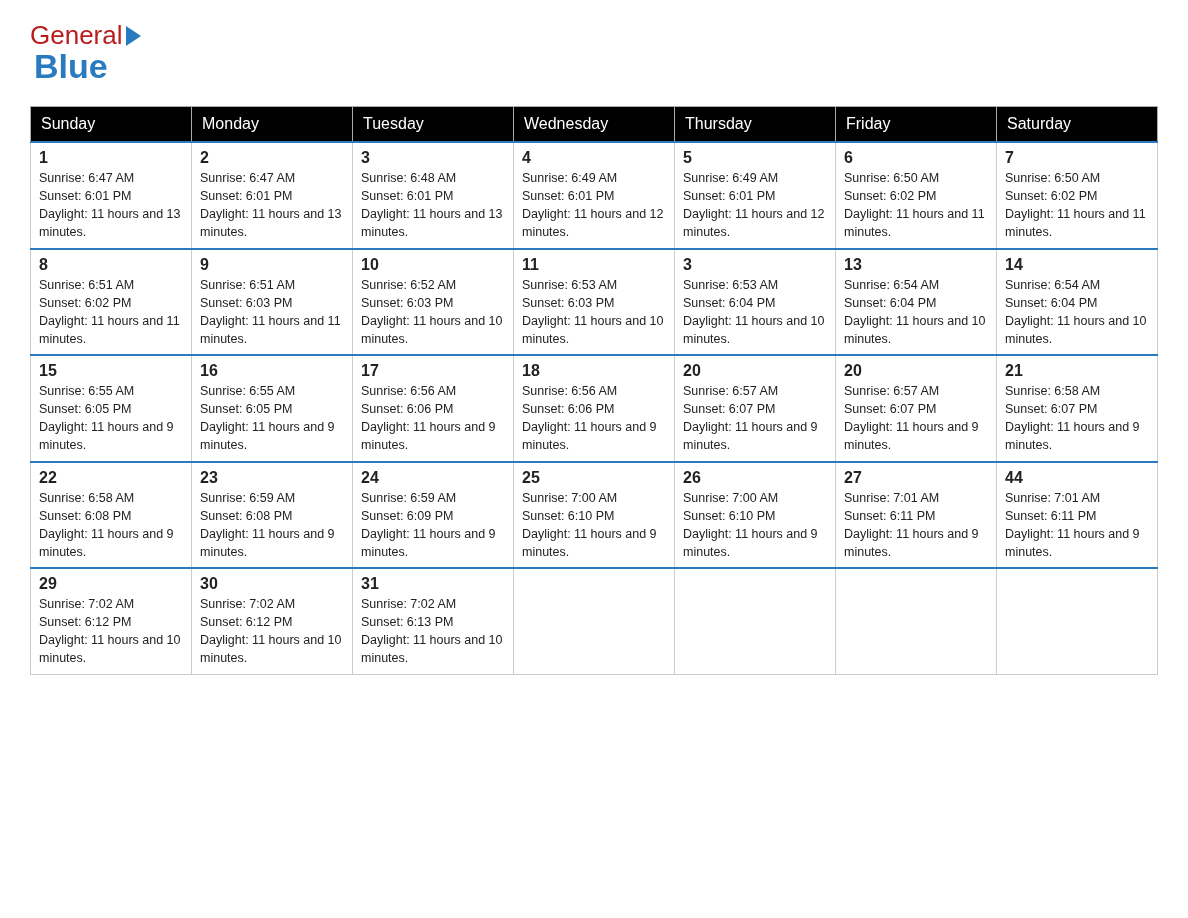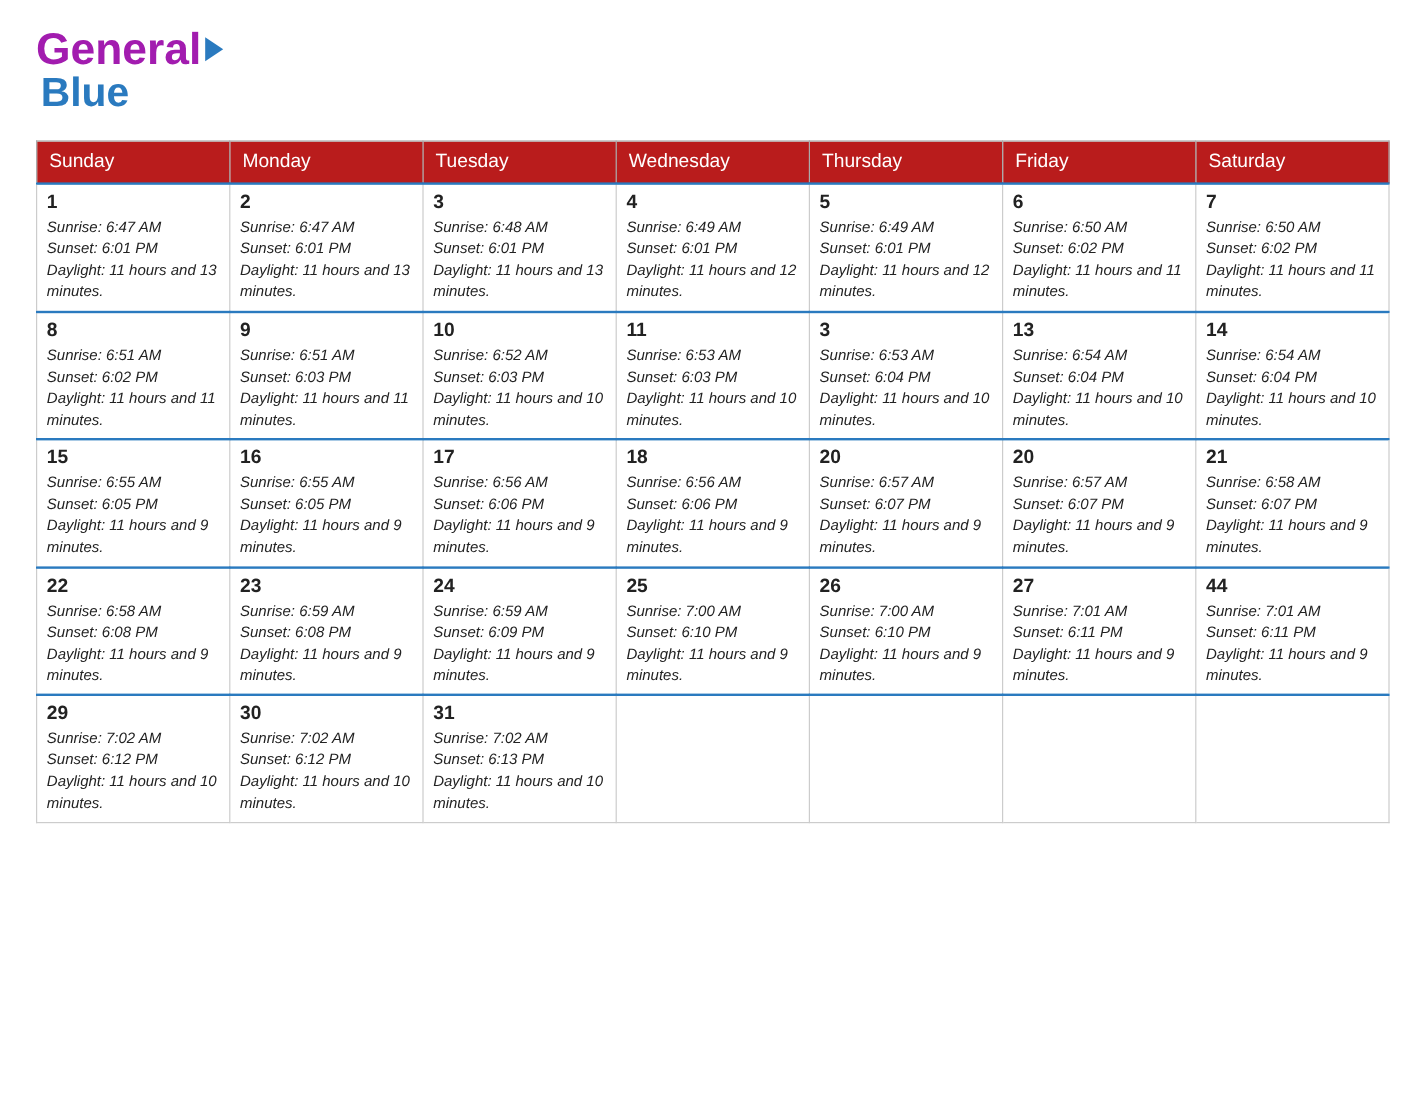--- a/index.html
+++ b/index.html
@@ -34,21 +34,21 @@
       font-size: 22px;
       color: #444;
       margin-top: 4px;
     }
     .calendar-table {
       width: 100%;
       border-collapse: collapse;
       border: 1px solid #aaa;
     }
     .calendar-table th {
-      background-color: #b91c1c;
+      background-color: #000000;
       color: #ffffff;
       text-align: left;
       padding: 8px 10px;
       font-size: 16px;
       font-weight: normal;
       border: 1px solid #aaa;
     }
     .calendar-table td {
       vertical-align: top;
       padding: 6px 8px;
@@ -69,33 +69,32 @@
     .day-number {
       font-size: 16px;
       font-weight: bold;
       display: block;
       margin-bottom: 2px;
     }
     .day-info {
       font-size: 12.5px;
       line-height: 1.45;
       color: #222;
-      font-style: italic;
     }
     .empty-cell {
       background: #fff;
     }
   </style>
 </head>
 <body>
 
 <div class="header-area">
   <div class="logo-area">
     <div style="display:flex; align-items:center; font-family: Arial, sans-serif;">
-      <span style="font-size:37px; font-weight:bold; color:#a21caf;">General</span>
+      <span style="font-size:26px; font-weight:normal; color:#b91c1c;">General</span>
       <span style="display:inline-block; width:0; height:0; border-left:15px solid #2a7abf; border-top:10px solid transparent; border-bottom:10px solid transparent; margin: 0 3px; vertical-align:middle;"></span>
     </div>
     <div style="margin-top:-4px; padding-left: 4px;">
       <span style="font-size:34px; font-weight:bold; color:#2a7abf; font-family: Arial, sans-serif;">Blue</span>
     </div>
   </div>
   <div class="title-area">
     <div class="month-title"></div>
     <div class="location-title"></div>
   </div>

